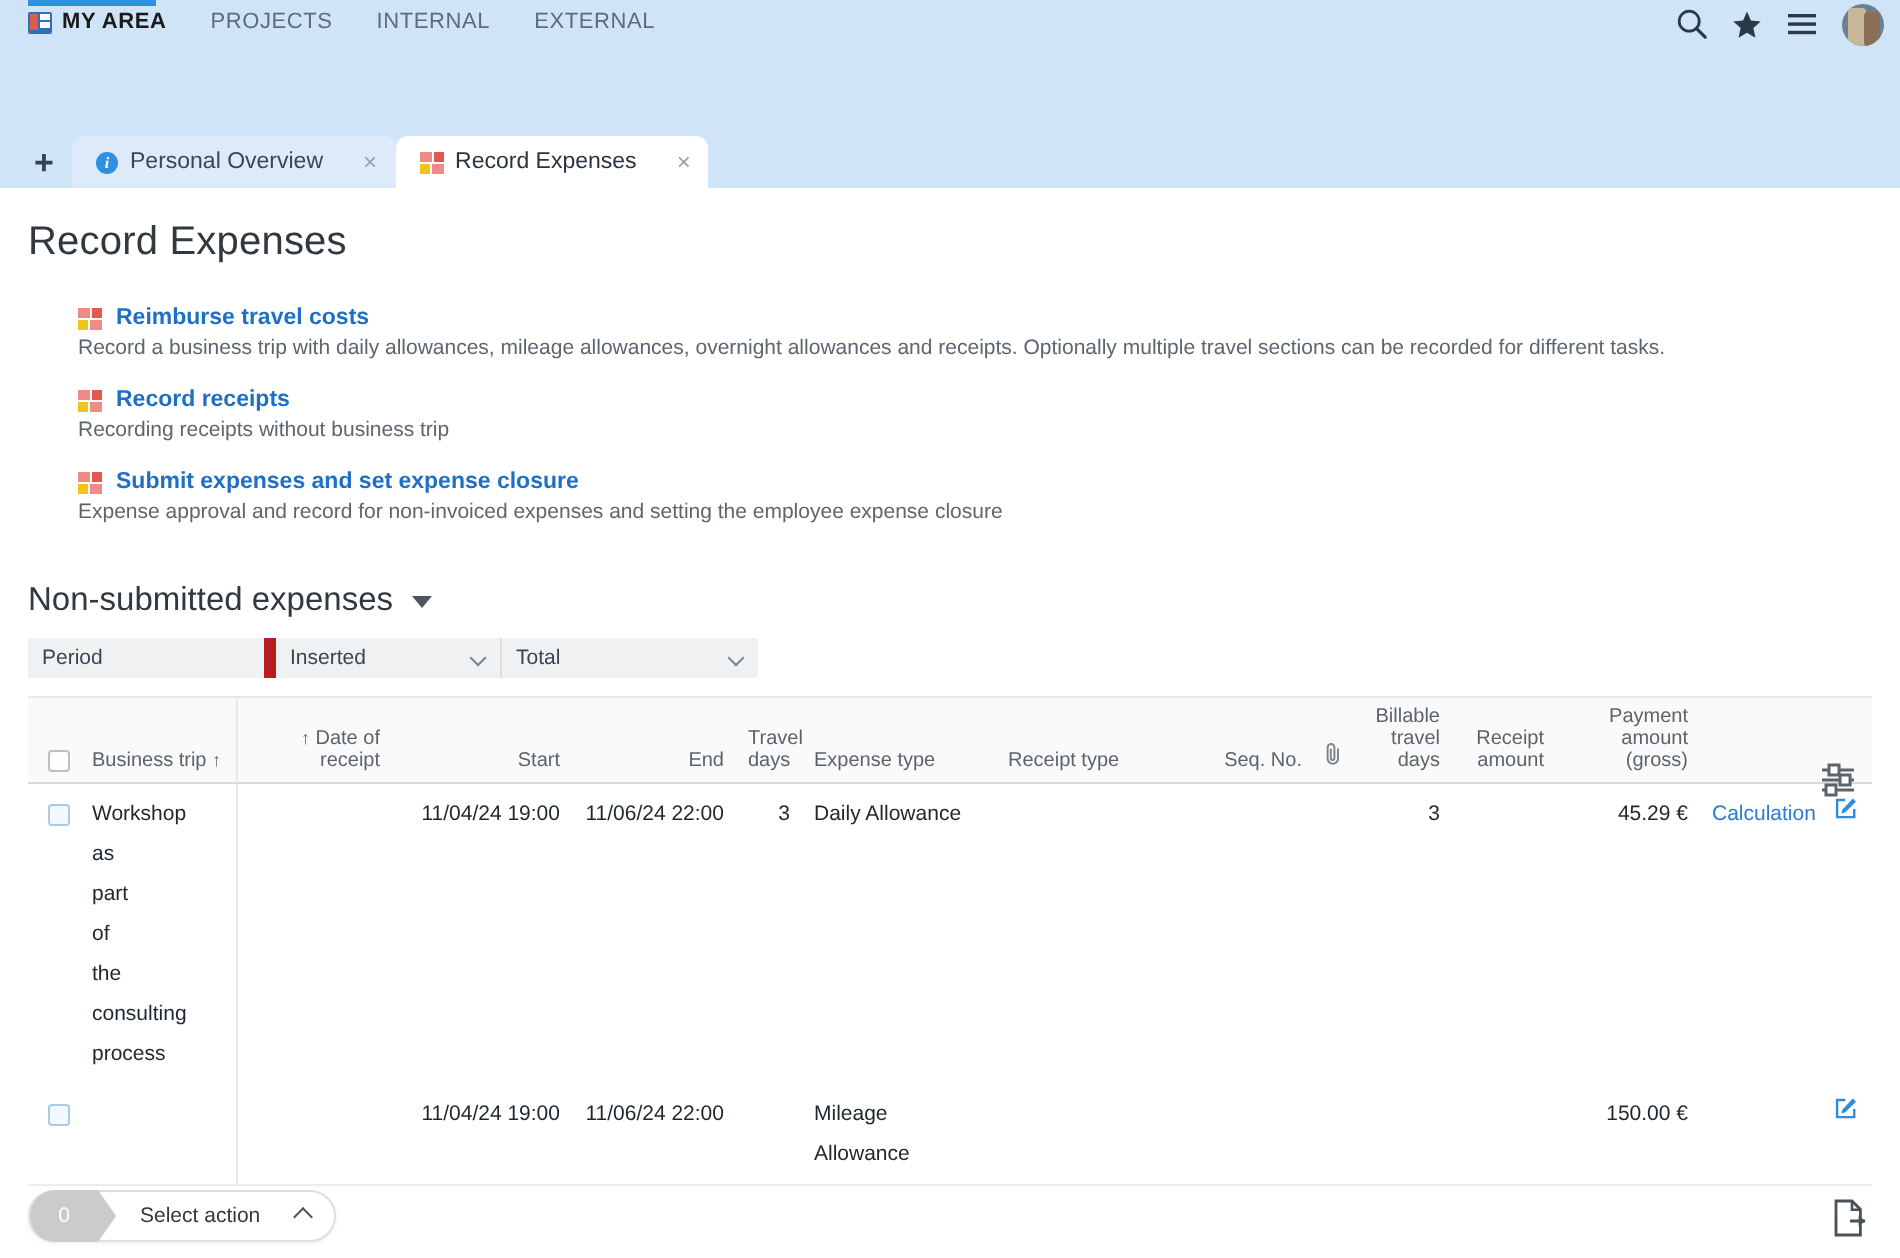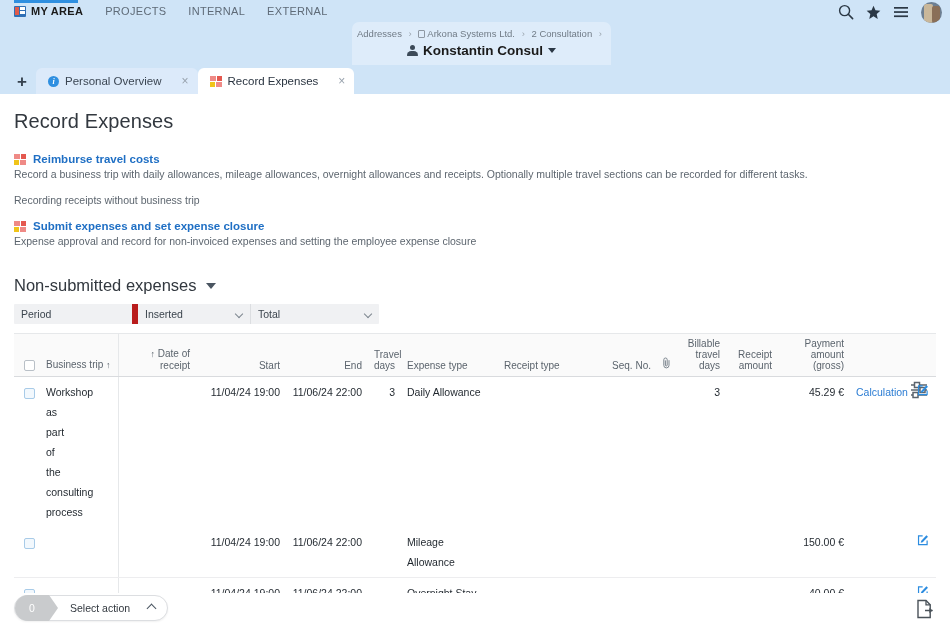--- a/index.html
+++ b/index.html
@@ -255,21 +255,21 @@
   }
   .page-title {
     font-size: 20px;
     color: #32383f;
     padding: 16px 0 0 14px;
     font-weight: normal;
     letter-spacing: .1px;
   }
 
   .actions { padding: 20px 0 0 14px; }
-  .action-row { margin-bottom: 13px; }
+  .action-row { margin-bottom: 13px; margin-left: 25px; }
   .action-head {
     display: flex;
     align-items: center;
     gap: 7px;
   }
   .action-link {
     font-size: 11.5px;
     color: #1f6fc4;
     font-weight: bold;
     cursor: pointer;
@@ -483,35 +483,20 @@
       <polygon points="8,0.8 10.1,5.6 15.3,6.1 11.4,9.6 12.5,14.8 8,12.1 3.5,14.8 4.6,9.6 0.7,6.1 5.9,5.6" fill="#2b3845"></polygon>
     </svg>
     <svg class="ticon" width="16" height="14" viewBox="0 0 16 14">
       <rect x="1" y="2" width="14" height="1.7" fill="#2b3845"></rect>
       <rect x="1" y="6.2" width="14" height="1.7" fill="#2b3845"></rect>
       <rect x="1" y="10.4" width="14" height="1.7" fill="#2b3845"></rect>
     </svg>
     <div class="avatar"></div>
   </div>
 
-  <div class="crumb-card">
-    <div class="crumb-line">
-      <span class="crumb">Addresses</span>
-      <span class="sep">›</span>
-      <span class="crumb-doc-ico"></span><span class="crumb">Arkona Systems Ltd.</span>
-      <span class="sep">›</span>
-      <span class="crumb">2 Consultation</span>
-      <span class="sep">›</span>
-    </div>
-    <div class="crumb-title">
-      <span class="person-ico"></span>
-      <span>Konstantin Consul</span>
-      <span class="chev-sm"></span>
-    </div>
-  </div>
 </div>
 
 <div class="tabstrip">
   <div class="tab-plus">+</div>
 
   <div class="tab inactive">
     <span class="info-ico">i</span>
     <span>Personal Overview</span>
     <span class="x">×</span>
   </div>
@@ -540,20 +525,29 @@
             <i class="b"></i>
             <i class="c"></i>
             <i class="d"></i>
           </span>
         <span class="action-link">Reimburse travel costs</span>
       </div>
       <div class="action-desc">Record a business trip with daily allowances, mileage allowances, overnight allowances and receipts. Optionally multiple travel sections can be recorded for different tasks.</div>
     </div>
 
     <div class="action-row">
+      <div class="action-head">
+        <span class="sheet-ico">
+            <i class="a"></i>
+            <i class="b"></i>
+            <i class="c"></i>
+            <i class="d"></i>
+          </span>
+        <span class="action-link">Record receipts</span>
+      </div>
       <div class="action-desc">Recording receipts without business trip</div>
     </div>
 
     <div class="action-row">
       <div class="action-head">
         <span class="sheet-ico">
             <i class="a"></i>
             <i class="b"></i>
             <i class="c"></i>
             <i class="d"></i>

